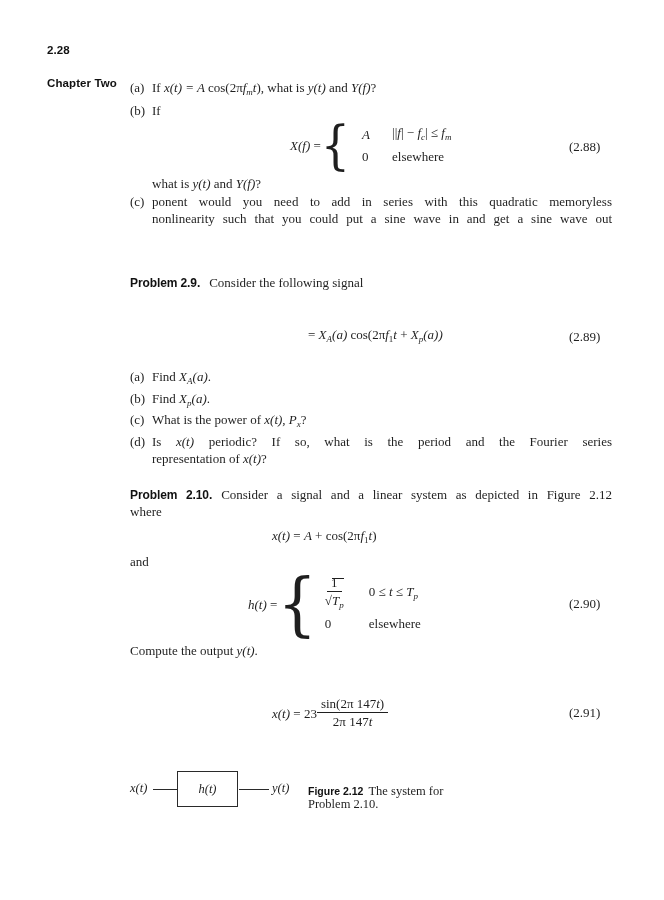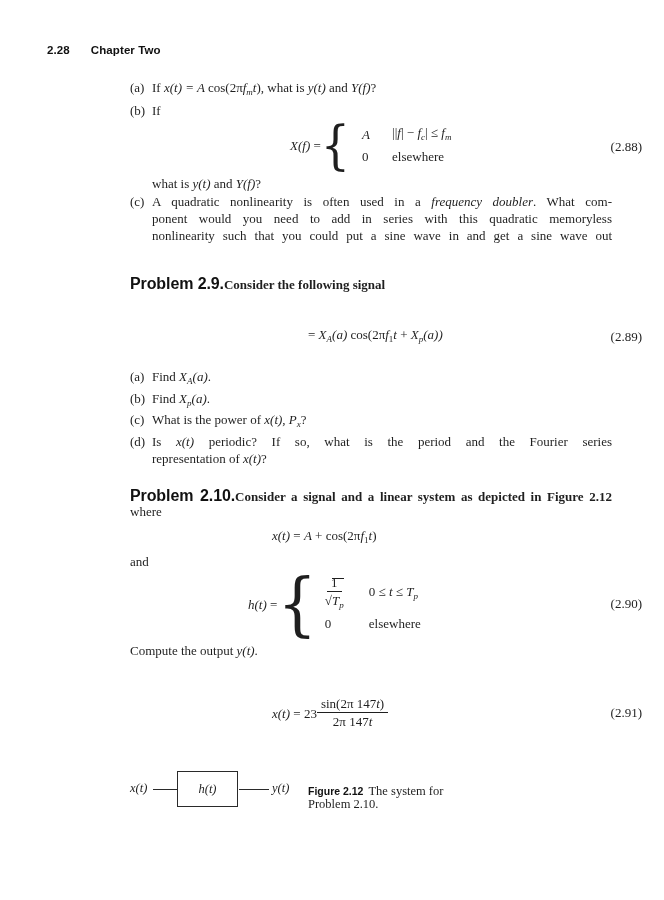--- a/index.html
+++ b/index.html
@@ -1,41 +1,41 @@
 <!DOCTYPE html>
 <html><head>
 <meta charset="utf-8">
 <style>
   html,body{margin:0;padding:0;background:#ffffff;}
   .page{position:relative;width:664px;height:900px;background:#ffffff;overflow:hidden;
         font-family:"Liberation Serif","DejaVu Serif",serif;font-size:13px;color:#1f1f1f;}
-  .abs{position:absolute;}
+  .abs{position:absolute;flex-direction:column;}
   .i{font-style:italic;}
   .sb{font-size:9px;vertical-align:-3px;font-style:italic;}
   .sbr{font-size:9px;vertical-align:-3px;font-style:normal;}
   
   .tophead{top:44px;left:47px;display:flex;gap:21px;font-family:"Liberation Sans","DejaVu Sans",sans-serif;
            font-weight:bold;font-size:11.5px;color:#111;letter-spacing:0.1px;}
   
   .item{position:absolute;left:130px;width:482px;line-height:17px;}
   .ilabel{position:absolute;left:0;top:0;}
   .itext{display:block;margin-left:22px;}
   .jline{text-align:justify;text-align-last:justify;}
   
-  .phead{font-family:"Liberation Sans","DejaVu Sans",sans-serif;font-weight:bold;font-size:16px;
+  .phead{font-family:"Liberation Sans","DejaVu Sans",sans-serif;font-weight:bold;font-size:12px;
          color:#111;letter-spacing:-0.1px;}
-  .pintro{font-weight:bold;}
+  .pintro{margin-left:9px;}
   
   .eq{position:absolute;display:flex;align-items:center;line-height:17px;}
   .brace{font-family:"DejaVu Serif",serif;font-weight:normal;line-height:1;display:inline-block;
          transform:scaleY(1.12);color:#1f1f1f;}
   .cases{display:flex;flex-direction:column;gap:2px;}
   .crow{display:flex;align-items:center;line-height:18px;}
   .cval{display:inline-block;}
-  .eqnum{position:absolute;left:600px;width:42px;text-align:right;}
+  .eqnum{position:absolute;left:569px;width:42px;}
   .frac{display:inline-flex;flex-direction:column;align-items:center;vertical-align:middle;}
   .fnum{display:block;padding:0 4px 1px 4px;border-bottom:1.2px solid #1f1f1f;text-align:center;line-height:15px;}
   .fden{display:block;padding-top:1px;text-align:center;line-height:16px;}
   .radtop{border-top:1.2px solid #1f1f1f;padding-top:14px;}
   
   .fig{position:absolute;left:130px;top:771px;width:480px;height:60px;}
   .figlab{position:absolute;font-style:italic;font-size:12.5px;}
   .wire{position:absolute;height:1.3px;background:#2a2a2a;}
   .sysbox{position:absolute;left:47px;top:0;width:61px;height:36px;border:1.2px solid #2a2a2a;
           display:flex;align-items:center;justify-content:center;box-sizing:border-box;}
@@ -77,21 +77,20 @@
       </span>
     </span>
   </div>
   <span class="abs eqnum" style="top:139px">(2.88)</span>
 
   <div class="abs" style="left:152px;top:176px"><span>what is </span><span class="i">y(t)</span><span> and </span><span class="i">Y(f)</span><span>?</span></div>
 
   <div class="item" style="top:193px">
     <span class="ilabel">(c)</span>
     <span class="itext">
-      <span class="jline" style="display:block"><span>A quadratic nonlinearity is often used in a </span><span class="i">frequency doubler</span><span>. What com-</span></span>
       <span class="jline" style="display:block">ponent would you need to add in series with this quadratic memoryless</span>
       <span class="jline" style="display:block">nonlinearity such that you could put a sine wave in and get a sine wave out</span>
     </span>
   </div>
 
   <div class="abs" style="left:130px;top:275px">
     <span class="phead">Problem 2.9.</span><span class="pintro">Consider the following signal</span>
   </div>
 
   <div class="abs" style="left:308px;top:327px"><span>= </span><span class="i">X</span><span class="sb">A</span><span class="i">(a)</span><span> cos(2π</span><span class="i">f</span><span class="sbr">1</span><span class="i">t</span><span> + </span><span class="i">X</span><span class="sb">p</span><span class="i">(a))</span></div>

